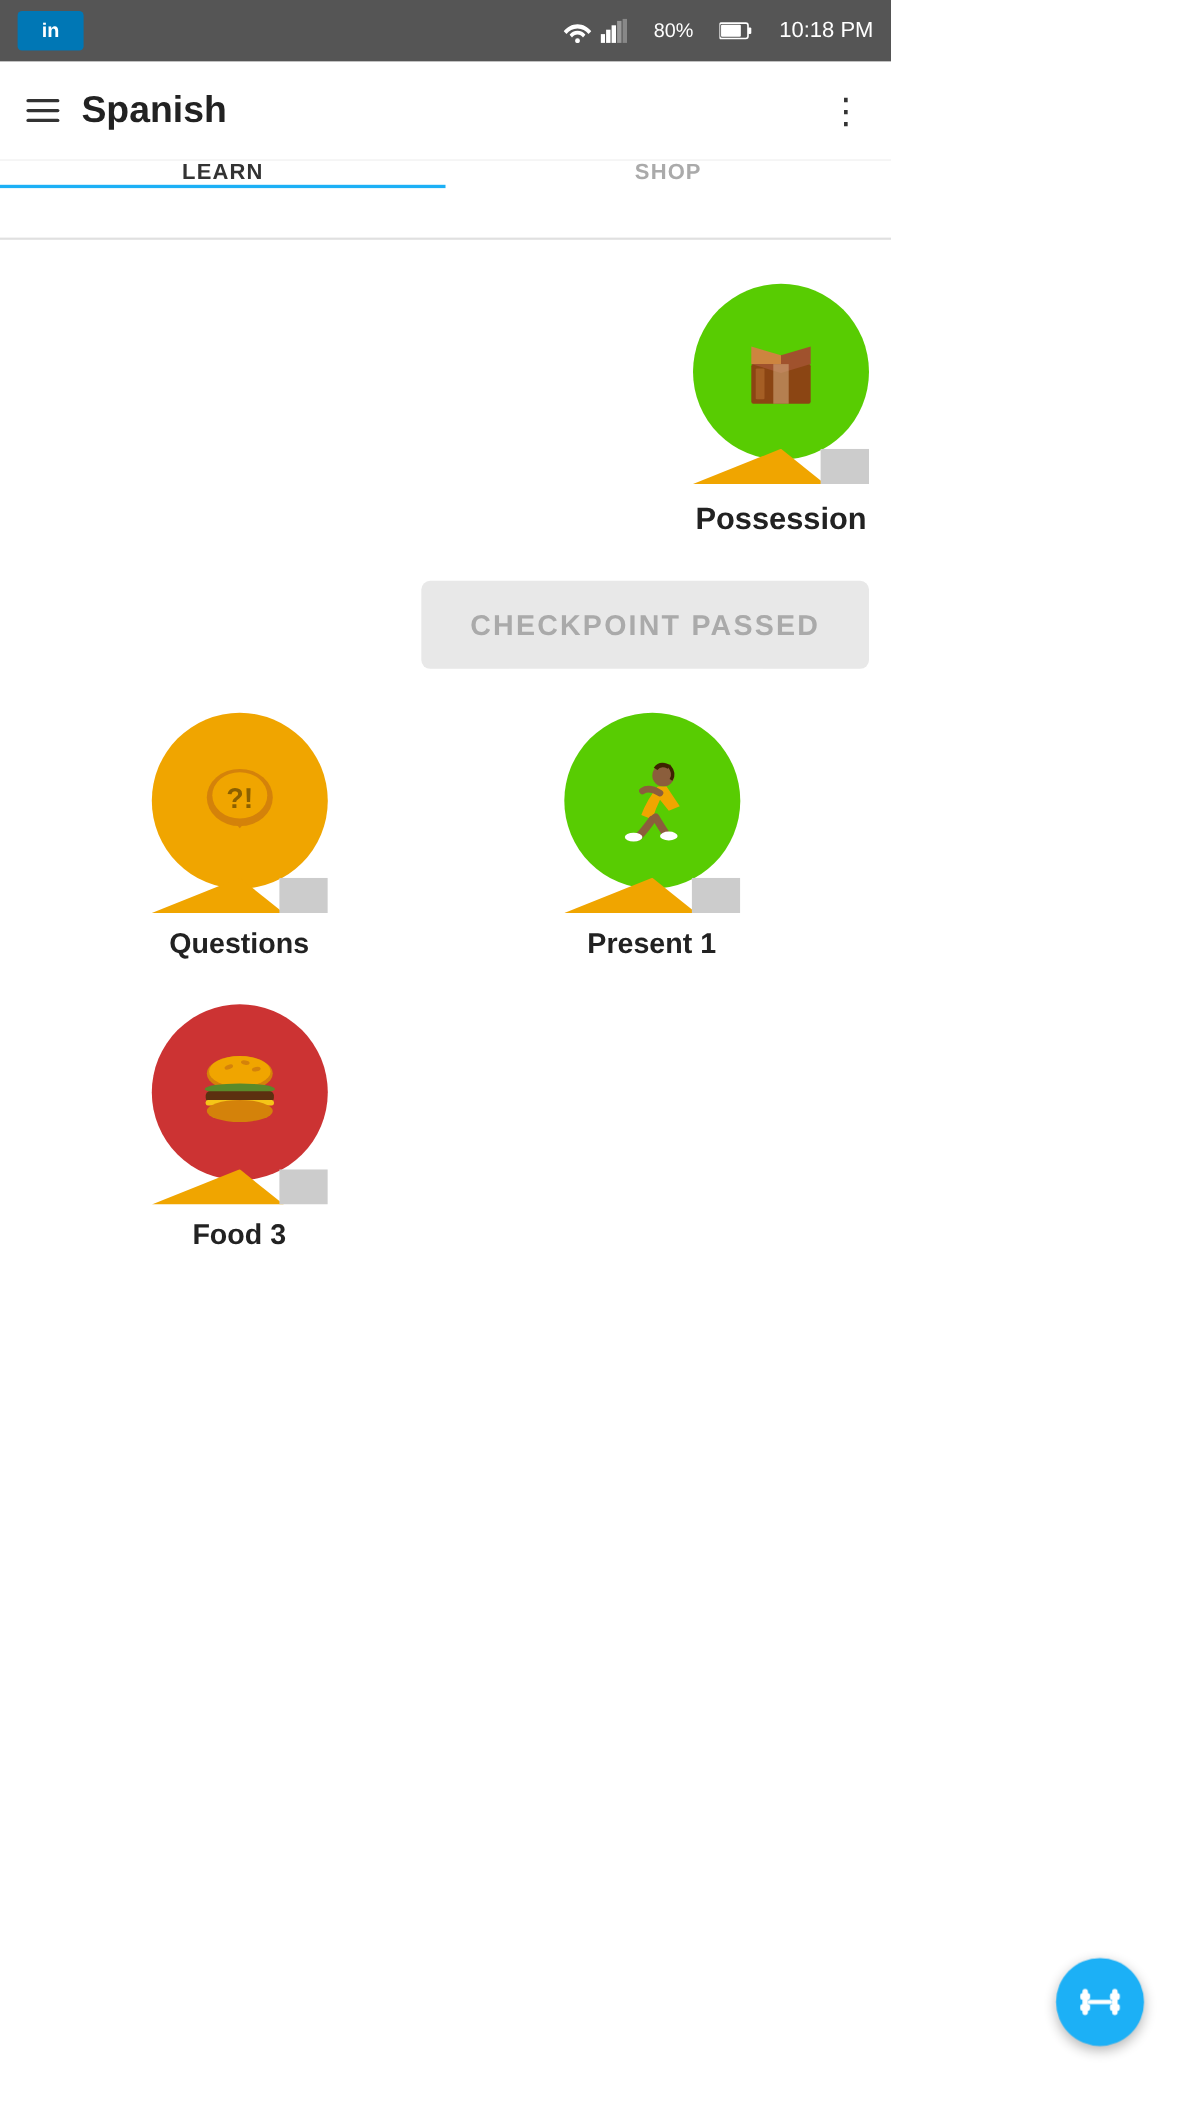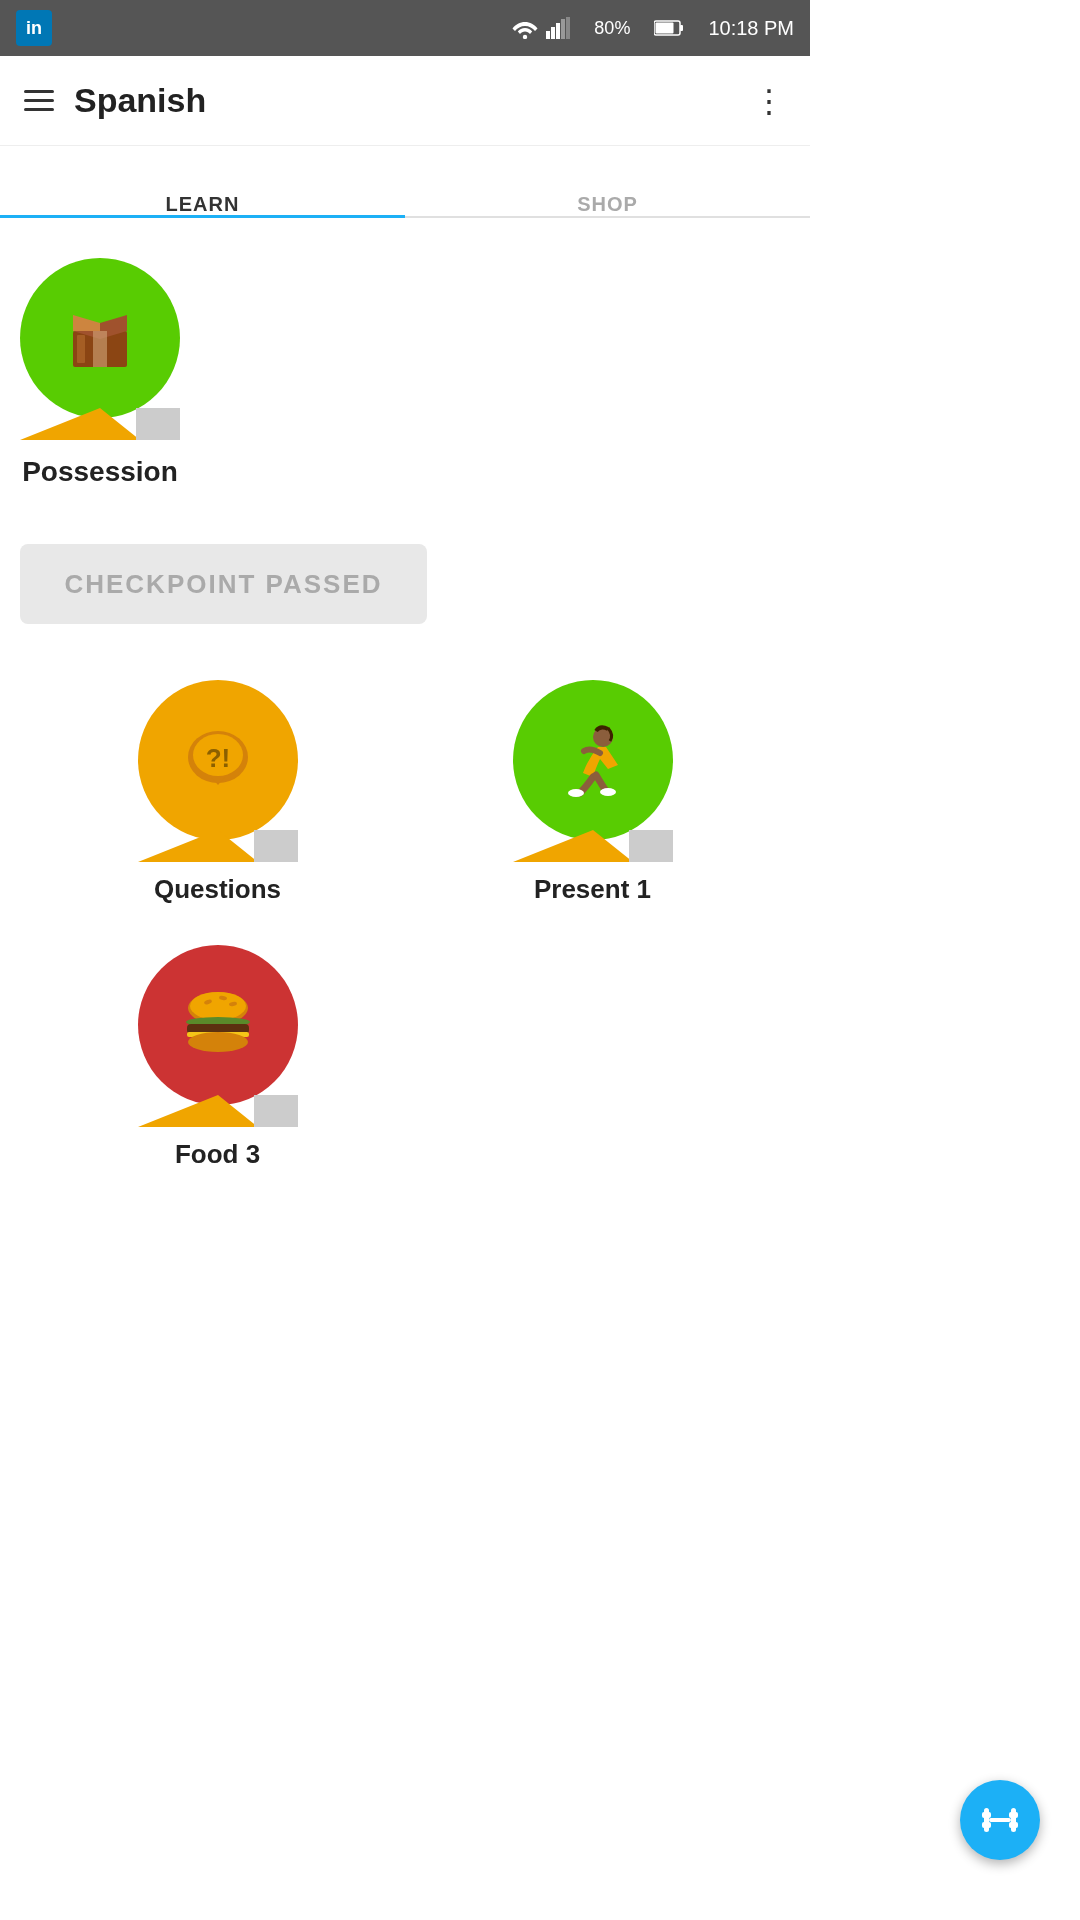--- a/index.html
+++ b/index.html
@@ -21,21 +21,21 @@
       display: flex;
       align-items: center;
       justify-content: space-between;
       padding: 0 16px;
     }
     .status-bar-left {
       display: flex;
       align-items: center;
     }
     .linkedin-icon {
-      width: 36px;
+      width: 60px;
       height: 36px;
       background: #0077b5;
       border-radius: 4px;
       display: flex;
       align-items: center;
       justify-content: center;
       color: #fff;
       font-weight: bold;
       font-size: 18px;
     }
@@ -101,21 +101,21 @@
       color: #333;
       cursor: pointer;
       letter-spacing: 1px;
     }
 
     
     .tabs {
       width: 100%;
       height: 72px;
       display: flex;
-      align-items: flex-end;
+      align-items: flex-start;
       border-bottom: 2px solid #e0e0e0;
       position: relative;
     }
     .tab {
       flex: 1;
       display: flex;
       align-items: center;
       justify-content: center;
       font-size: 20px;
       font-weight: bold;
@@ -136,22 +136,22 @@
       height: 3px;
       background: #1cb0f6;
     }
 
     
     .main-content {
       width: 100%;
       padding: 40px 20px 120px;
       display: flex;
       flex-direction: column;
-      align-items: flex-start;
-      gap: 56px;
+      align-items: flex-end;
+      gap: 40px;
     }
 
     
     .skill-item {
       display: flex;
       flex-direction: column;
       align-items: center;
       gap: 16px;
       cursor: pointer;
     }

